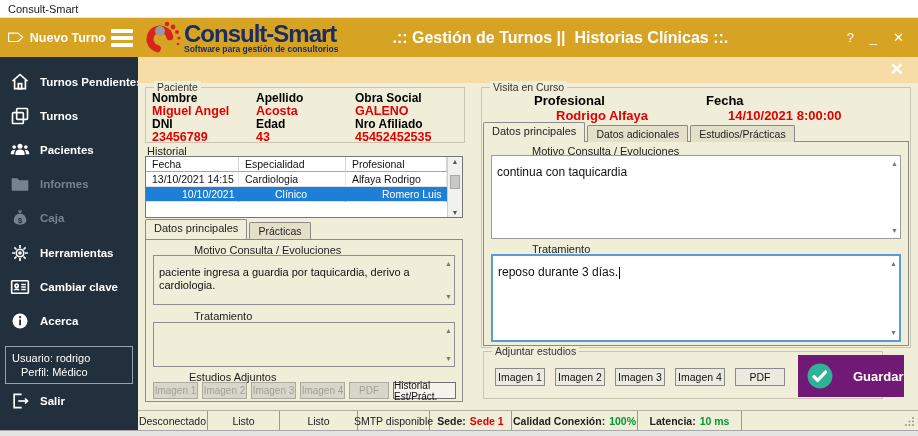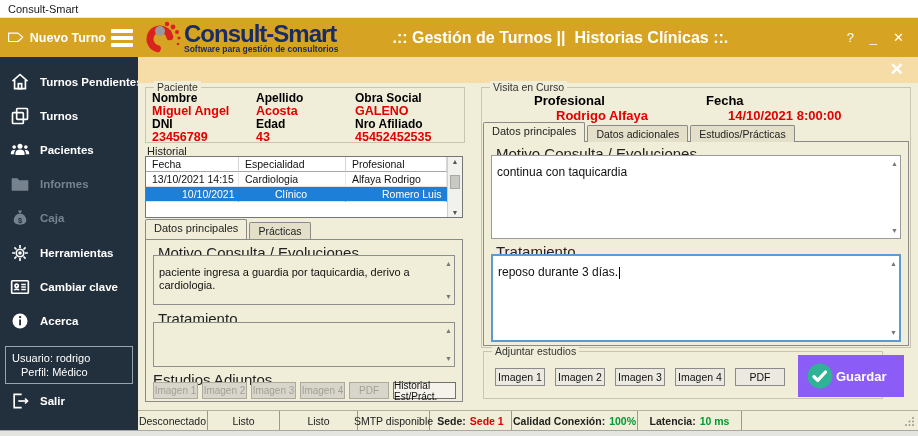--- a/index.html
+++ b/index.html
@@ -67,21 +67,21 @@
   .vscroll .thumb { position:absolute; left:2px; top:18px; width:10px; height:14px; background:#c9c9c4; border:1px solid #a9a9a4; cursor:grab; }
 
   
   .tabsrow { position:absolute; display:flex; align-items:flex-end; z-index:2;justify-content:flex-end; }
   .tab { height:17px; padding:2px 8px 0 8px; background:#E3DFC9; border:1px solid #8a8a8a; border-bottom:none;
     border-radius:2px 2px 0 0; margin-right:2px; font-size:10.5px; color:#222; cursor:pointer; white-space:nowrap; }
   .tab.active { height:20px; background:#F0EDD8; font-size:11px; }
 
   .ltabs { left:7px; top:136px; }
   .lpanel { position:absolute; left:7px; top:156px; width:318px; height:163px; border:1px solid #8a8a8a; background:#F0EDD8; z-index:1; }
-  .fieldlabel { position:absolute; font-size:15px; color:#222; }
+  .fieldlabel { position:absolute; font-size:11px; color:#222;margin-left:36px; }
   .textbox { position:absolute; border:1px solid #8F8F8F; background:#F0EDD8; font-size:11px; color:#111;
     padding:10px 16px 2px 5px; line-height:13px; cursor:text; }
   .textbox .sa { position:absolute; right:2px; font-size:7px; color:#777; cursor:pointer; }
   .textbox .sa.up { top:1px; } .textbox .sa.dn { bottom:1px; }
   .lpanel .box1 { left:7px; top:15px; width:302px; height:50px; }
   .lpanel .lab2 { left:12px; top:70px; }
   .lpanel .box2 { left:7px; top:82px; width:302px; height:45px; }
   .lpanel .lab3 { left:7px; top:131px; }
   .btnrow { position:absolute; left:7px; top:142px; width:303px; display:flex; gap:4px; }
   .btn { height:17px; font-size:10px; display:flex; align-items:center; justify-content:center;
@@ -98,22 +98,22 @@
   .rtabs { left:1px; top:34px; }
   .rpanel { position:absolute; left:1px; top:53px; width:426px; height:205px; border:1px solid #8a8a8a; background:#F0EDD8; z-index:1; }
   .rpanel .wbox1 { left:7px; top:13px; width:410px; height:84px; background:#fff; border:1px solid #9a9a9a; font-size:12px; }
   .rpanel .lab2 { left:12px; top:101px; }
   .rpanel .wbox2 { left:7px; top:112px; width:410px; height:88px; background:#fff; border:2px solid #5B9BD5; font-size:12px; }
   .caret { display:inline-block; width:1px; height:12px; background:#000; vertical-align:middle; margin-left:1px; }
 
   .adjuntar-box { position:absolute; left:345px; top:268px; width:400px; height:48px; border:1px solid #c9c5ae; }
   .adj-row { position:absolute; left:11px; top:16px; display:flex; gap:10px; }
   .adj-row .btn { width:50px; height:18px; font-size:10.5px; }
-  .guardar { position:absolute; left:660px; top:272px; width:106px; height:42px; background:#8b5cf6;
-    display:flex; align-items:center; gap:3px; padding-left:9px; cursor:pointer; }
+  .guardar { position:absolute; left:660px; top:272px; width:106px; height:42px; background:#701a75;
+    display:flex; align-items:center; gap:20px; padding-left:9px; cursor:pointer; }
   .guardar svg { width:26px; height:26px; flex:none; }
   .guardar .glabel { color:#fff; font-weight:bold; font-size:13px; }
 
   
   .statusbar { height:20px; background:#F0EDD8; border-top:1px solid #b5b29c; display:flex; align-items:center; font-size:10.5px; color:#222; }
   .seg { height:100%; display:flex; align-items:center; justify-content:center; gap:4px; border-right:1px solid #9a9a8a; white-space:nowrap; }
   .seg.s1{width:70px}.seg.s2{width:72px}.seg.s3{width:78px}.seg.s4{width:72px}
   .seg.s5{width:82px}.seg.s6{width:126px}.seg.s7{width:104px}
   .seg .bl { font-weight:bold; }
   .seg .red { color:#E30000; font-weight:bold; }

